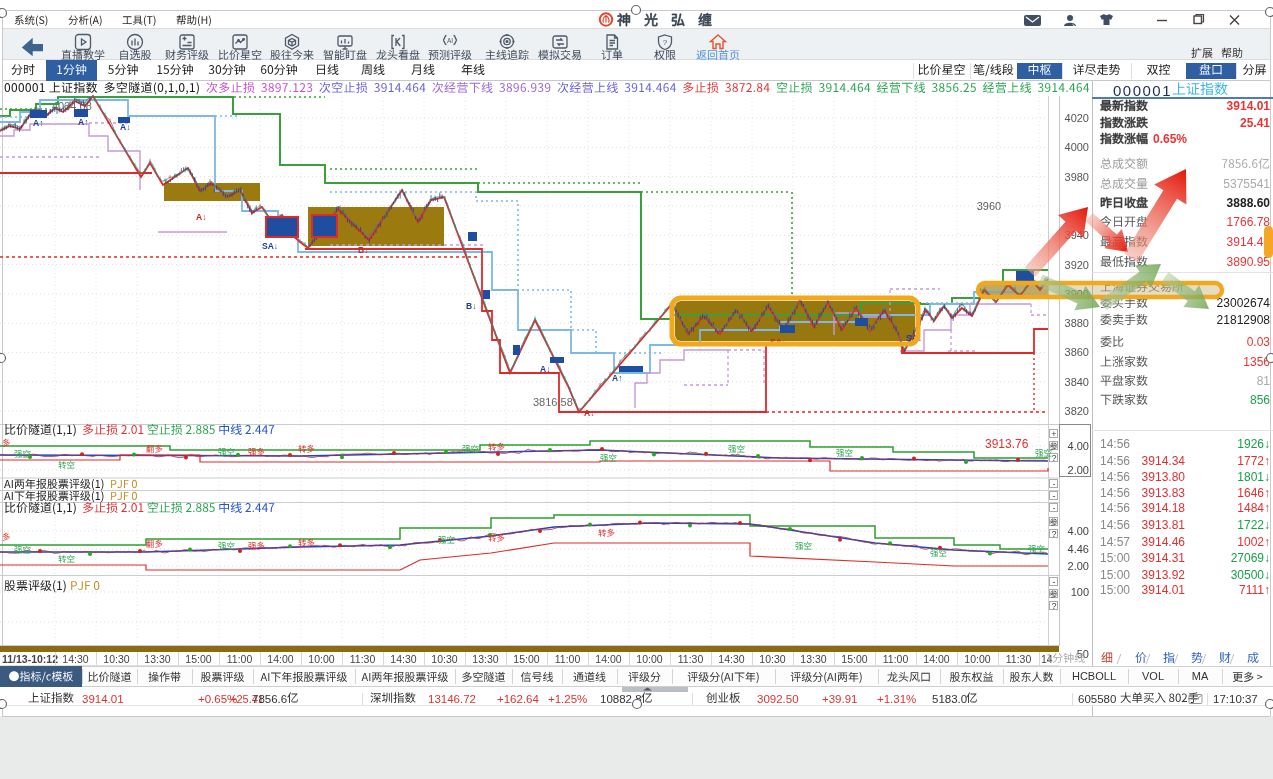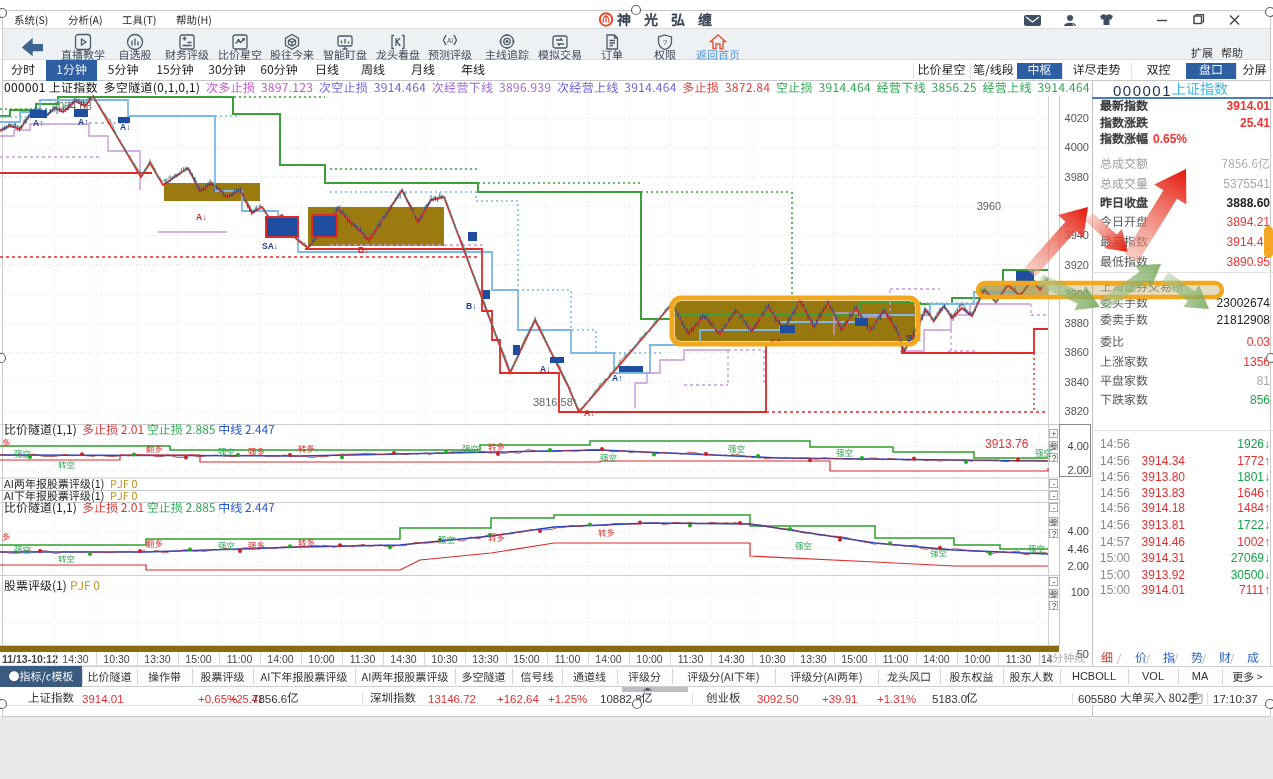--- a/index.html
+++ b/index.html
@@ -160,21 +160,21 @@
 <div style="position:absolute;left:932px;top:692px;width:200px;font-size:11.5px;line-height:14.5px;color:#333;font-weight:normal;text-align:left;letter-spacing:0px;white-space:nowrap">5183.0</div>
 <div style="position:absolute;left:1078px;top:692px;width:200px;font-size:11.5px;line-height:14.5px;color:#333;font-weight:normal;text-align:left;letter-spacing:0px;white-space:nowrap">605580 </div>
 <div style="position:absolute;left:1213px;top:692px;width:200px;font-size:11.5px;line-height:14.5px;color:#333;font-weight:normal;text-align:left;letter-spacing:0px;white-space:nowrap">17:10:37</div>
 <div style="position:absolute;left:1113px;top:82px;width:200px;font-size:15px;line-height:18px;color:#1e2c55;font-weight:normal;text-align:left;letter-spacing:1.5px;white-space:nowrap">000001</div>
 <div style="position:absolute;left:1092px;top:96.5px;width:181px;height:0px;border-top:2px solid #4f7bb5"></div>
 <div style="position:absolute;left:1070px;top:99px;width:200px;font-size:12px;line-height:15px;color:#e33;font-weight:bold;text-align:right;letter-spacing:0px;white-space:nowrap">3914.01</div>
 <div style="position:absolute;left:1070px;top:116px;width:200px;font-size:12px;line-height:15px;color:#e33;font-weight:bold;text-align:right;letter-spacing:0px;white-space:nowrap">25.41</div>
 <div style="position:absolute;left:1070px;top:132px;width:200px;font-size:12px;line-height:15px;color:#e33;font-weight:bold;text-align:center;letter-spacing:0px;white-space:nowrap">0.65%</div>
 <div style="position:absolute;left:1070px;top:177px;width:200px;font-size:12px;line-height:15px;color:#aaa;font-weight:normal;text-align:right;letter-spacing:0px;white-space:nowrap">5375541</div>
 <div style="position:absolute;left:1070px;top:196px;width:200px;font-size:12px;line-height:15px;color:#222;font-weight:bold;text-align:right;letter-spacing:0px;white-space:nowrap">3888.60</div>
-<div style="position:absolute;left:1070px;top:215px;width:200px;font-size:12px;line-height:15px;color:#e33;font-weight:normal;text-align:right;letter-spacing:0px;white-space:nowrap">3894.21</div>
+<div style="position:absolute;left:1070px;top:215px;width:200px;font-size:12px;line-height:15px;color:#e33;font-weight:normal;text-align:right;letter-spacing:0px;white-space:nowrap">1766.78</div>
 <div style="position:absolute;left:1070px;top:235px;width:200px;font-size:12px;line-height:15px;color:#e33;font-weight:normal;text-align:right;letter-spacing:0px;white-space:nowrap">3914.46</div>
 <div style="position:absolute;left:1070px;top:255px;width:200px;font-size:12px;line-height:15px;color:#e33;font-weight:normal;text-align:right;letter-spacing:0px;white-space:nowrap">3890.95</div>
 <div style="position:absolute;left:1070px;top:296px;width:200px;font-size:12px;line-height:15px;color:#222;font-weight:normal;text-align:right;letter-spacing:0px;white-space:nowrap">23002674</div>
 <div style="position:absolute;left:1070px;top:313px;width:200px;font-size:12px;line-height:15px;color:#222;font-weight:normal;text-align:right;letter-spacing:0px;white-space:nowrap">21812908</div>
 <div style="position:absolute;left:1070px;top:335px;width:200px;font-size:12px;line-height:15px;color:#e33;font-weight:normal;text-align:right;letter-spacing:0px;white-space:nowrap">0.03</div>
 <div style="position:absolute;left:1070px;top:355px;width:200px;font-size:12px;line-height:15px;color:#e33;font-weight:normal;text-align:right;letter-spacing:0px;white-space:nowrap">1356</div>
 <div style="position:absolute;left:1070px;top:374px;width:200px;font-size:12px;line-height:15px;color:#aaa;font-weight:normal;text-align:right;letter-spacing:0px;white-space:nowrap">81</div>
 <div style="position:absolute;left:1070px;top:393px;width:200px;font-size:12px;line-height:15px;color:#1fa14e;font-weight:normal;text-align:right;letter-spacing:0px;white-space:nowrap">856</div>
 <div style="position:absolute;left:1092px;top:272px;width:181px;height:0px;border-top:1px solid #e2e2e2"></div>
 <div style="position:absolute;left:1092px;top:430px;width:181px;height:0px;border-top:1px solid #e2e2e2"></div>

